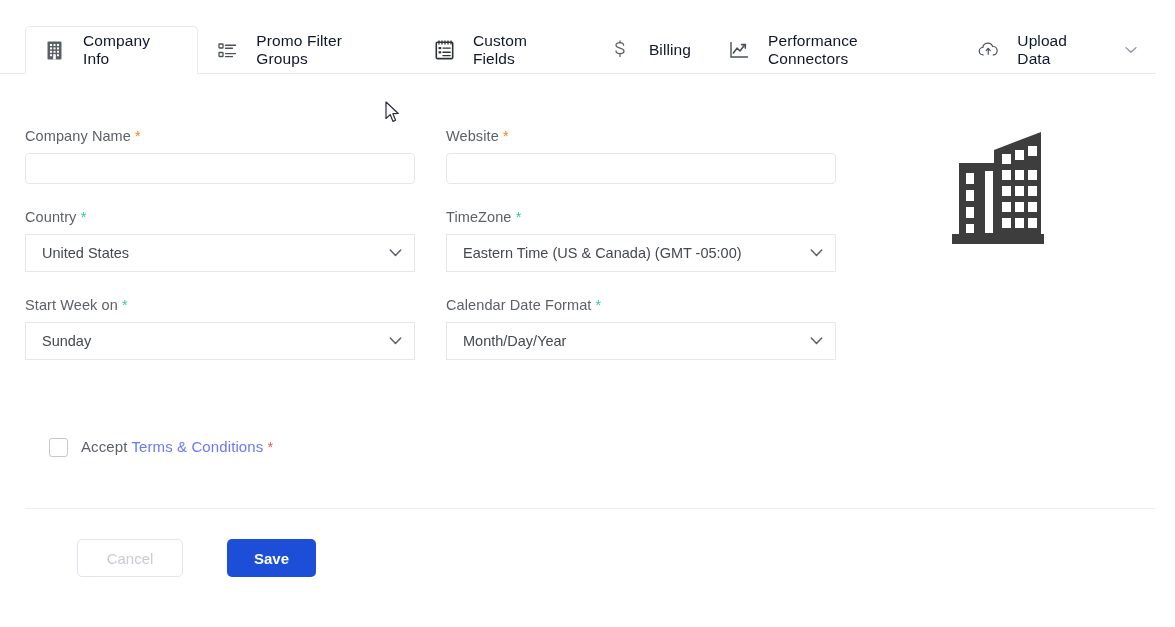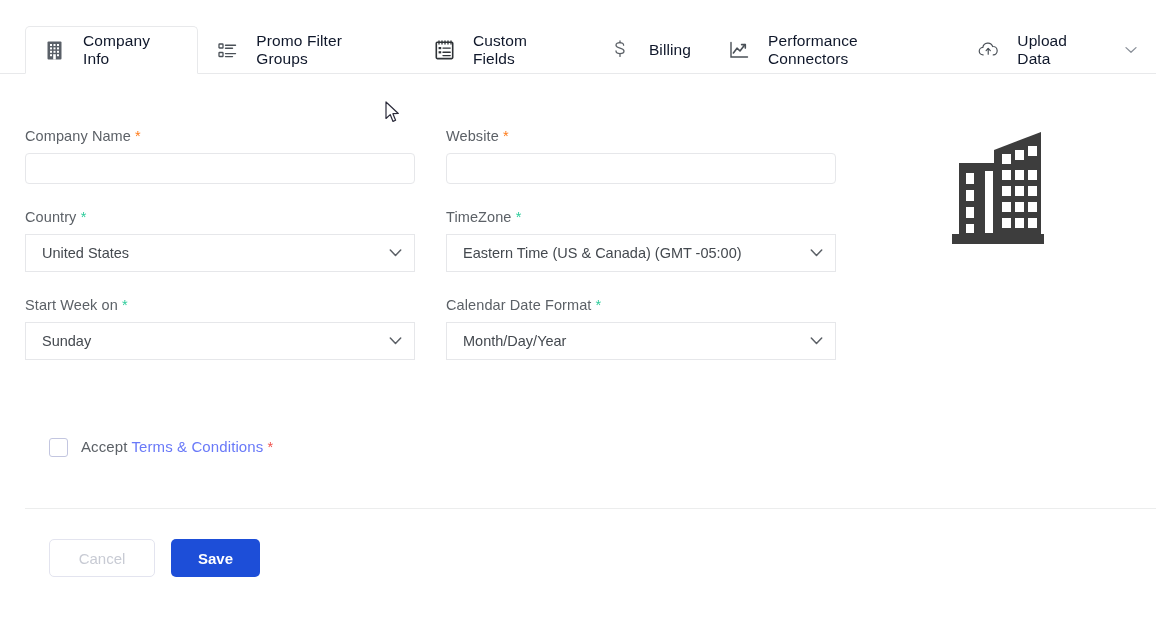--- a/index.html
+++ b/index.html
@@ -145,20 +145,21 @@
   }
   .btn {
     height: 38px;
     border-radius: 5px;
     font-size: 15px;
     font-family: "Liberation Sans", sans-serif;
     cursor: pointer;
     display: flex;
     align-items: center;
     justify-content: center;
+    margin-left: 28px;
   }
   .btn-cancel {
     width: 106px;
     background: #fff;
     border: 1px solid #e3e4ef;
     color: #c8cbd4;
   }
   .btn-save {
     width: 89px;
     background: #1d4ed8;

